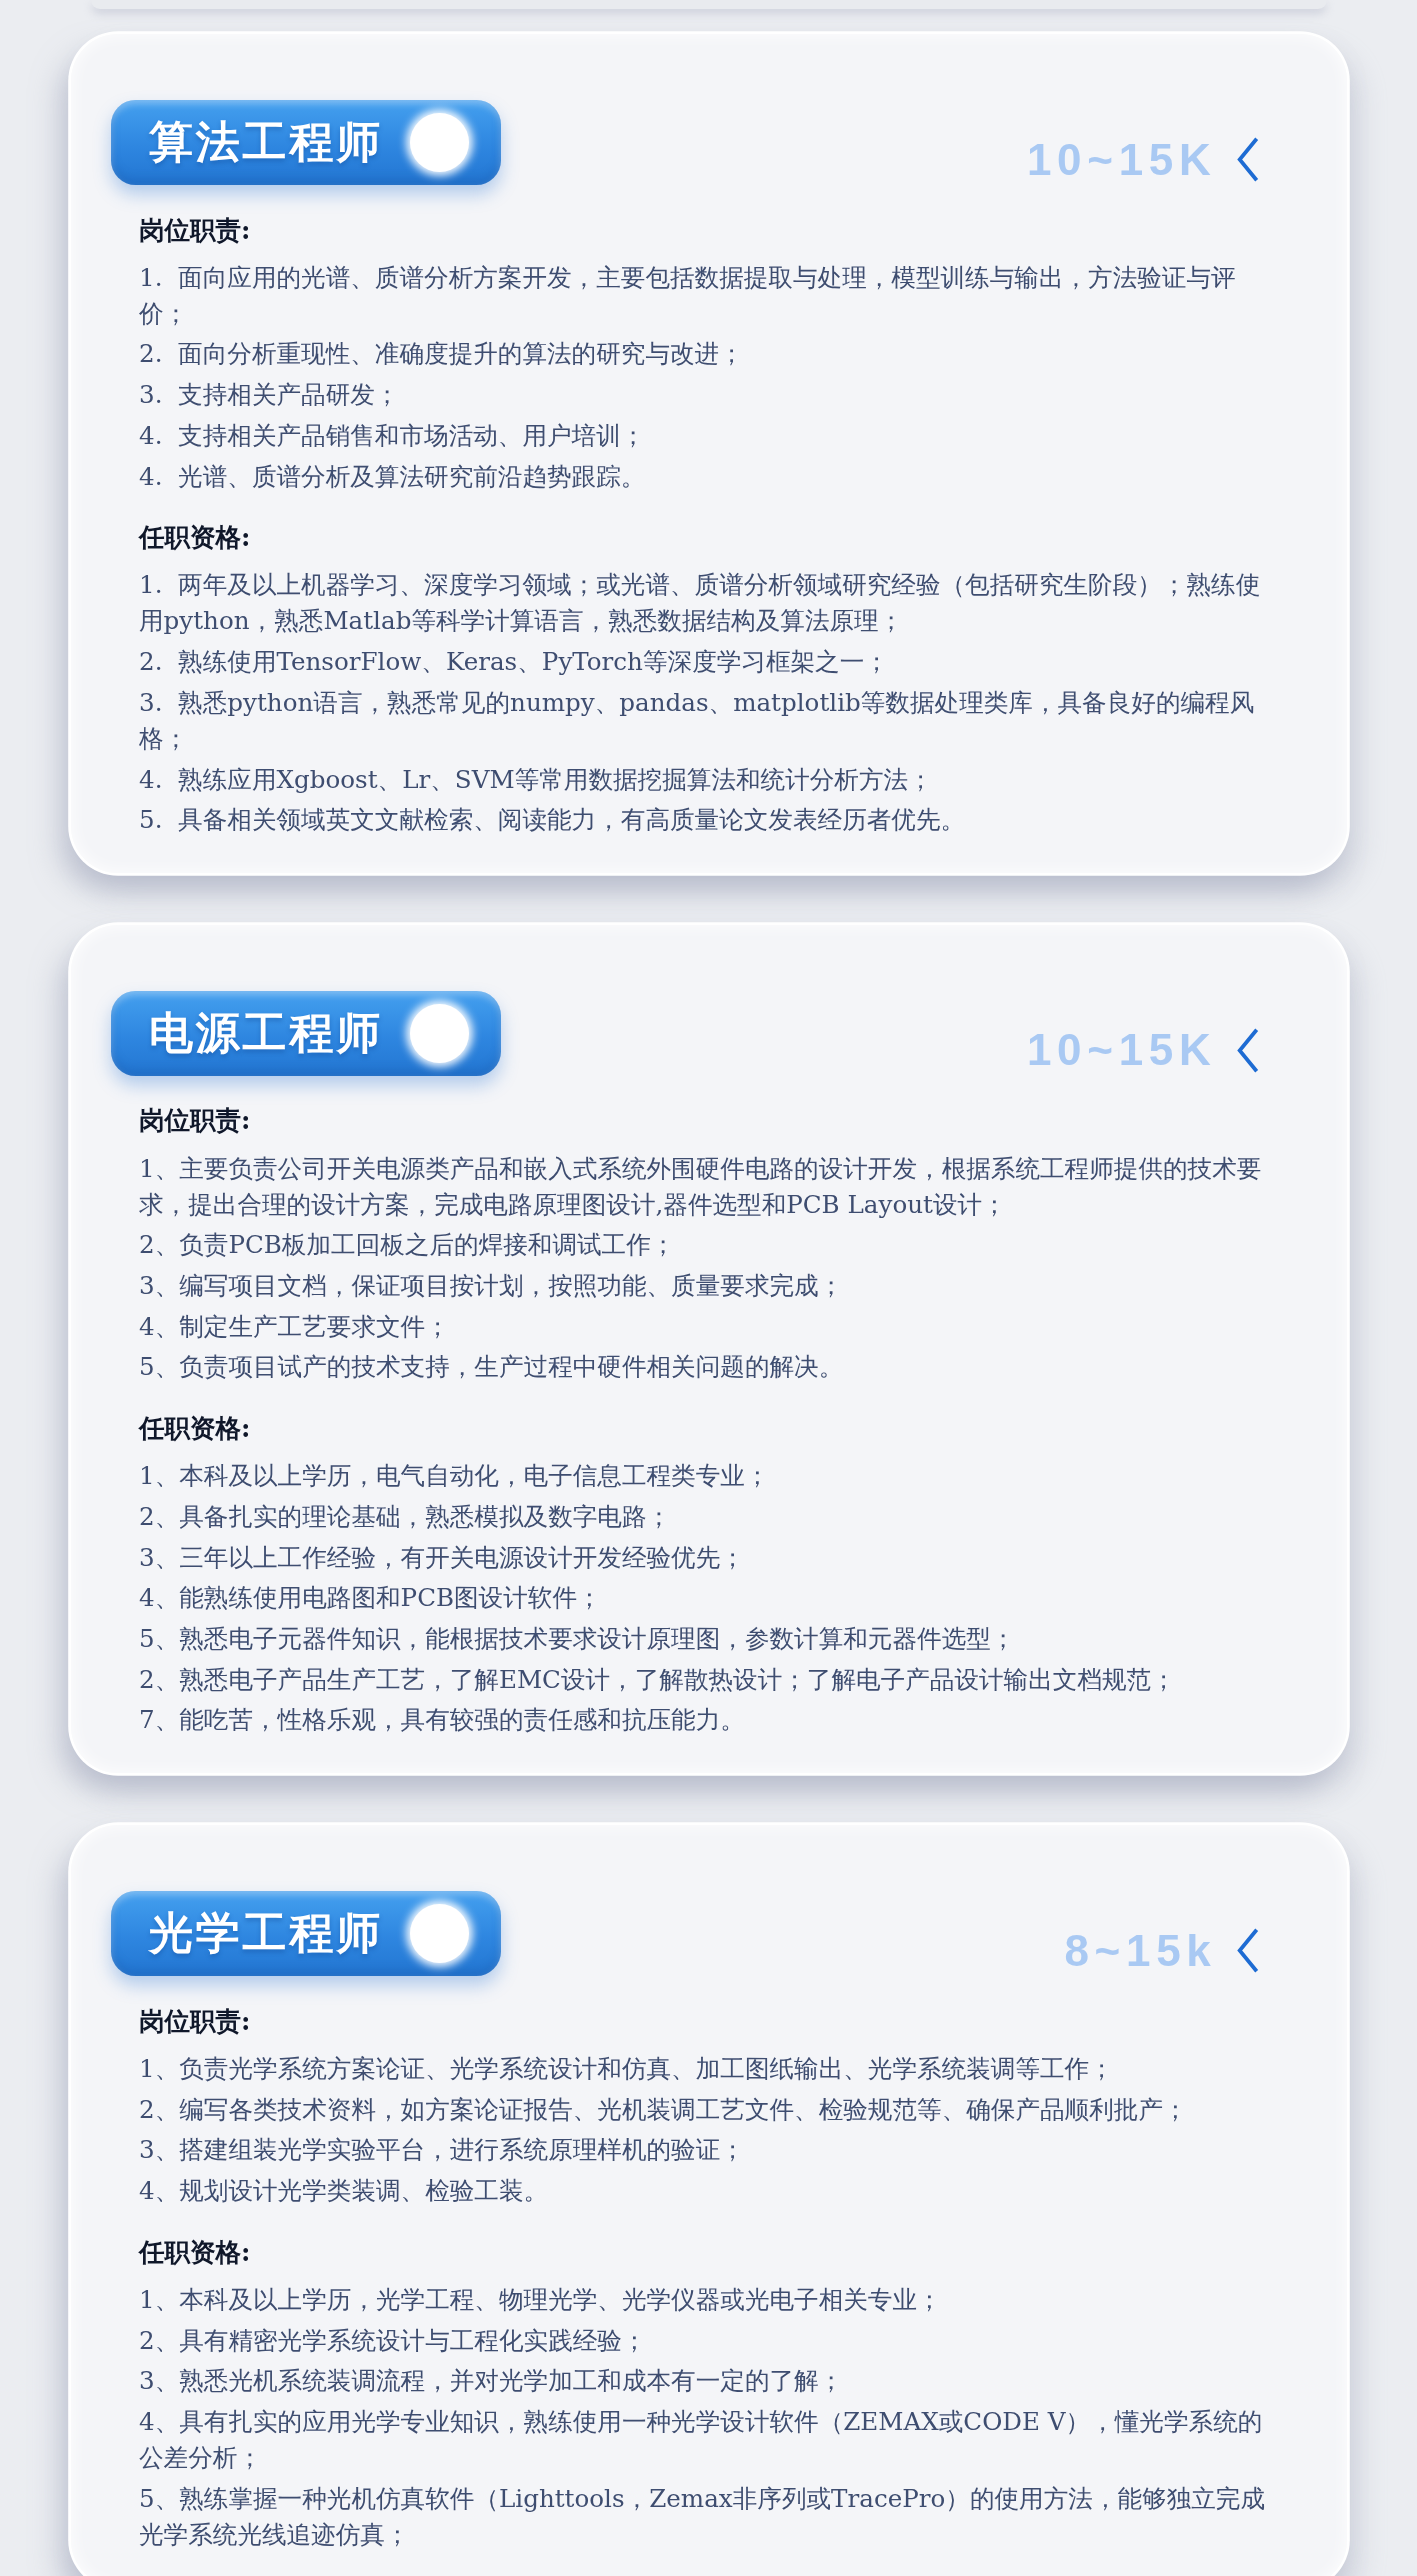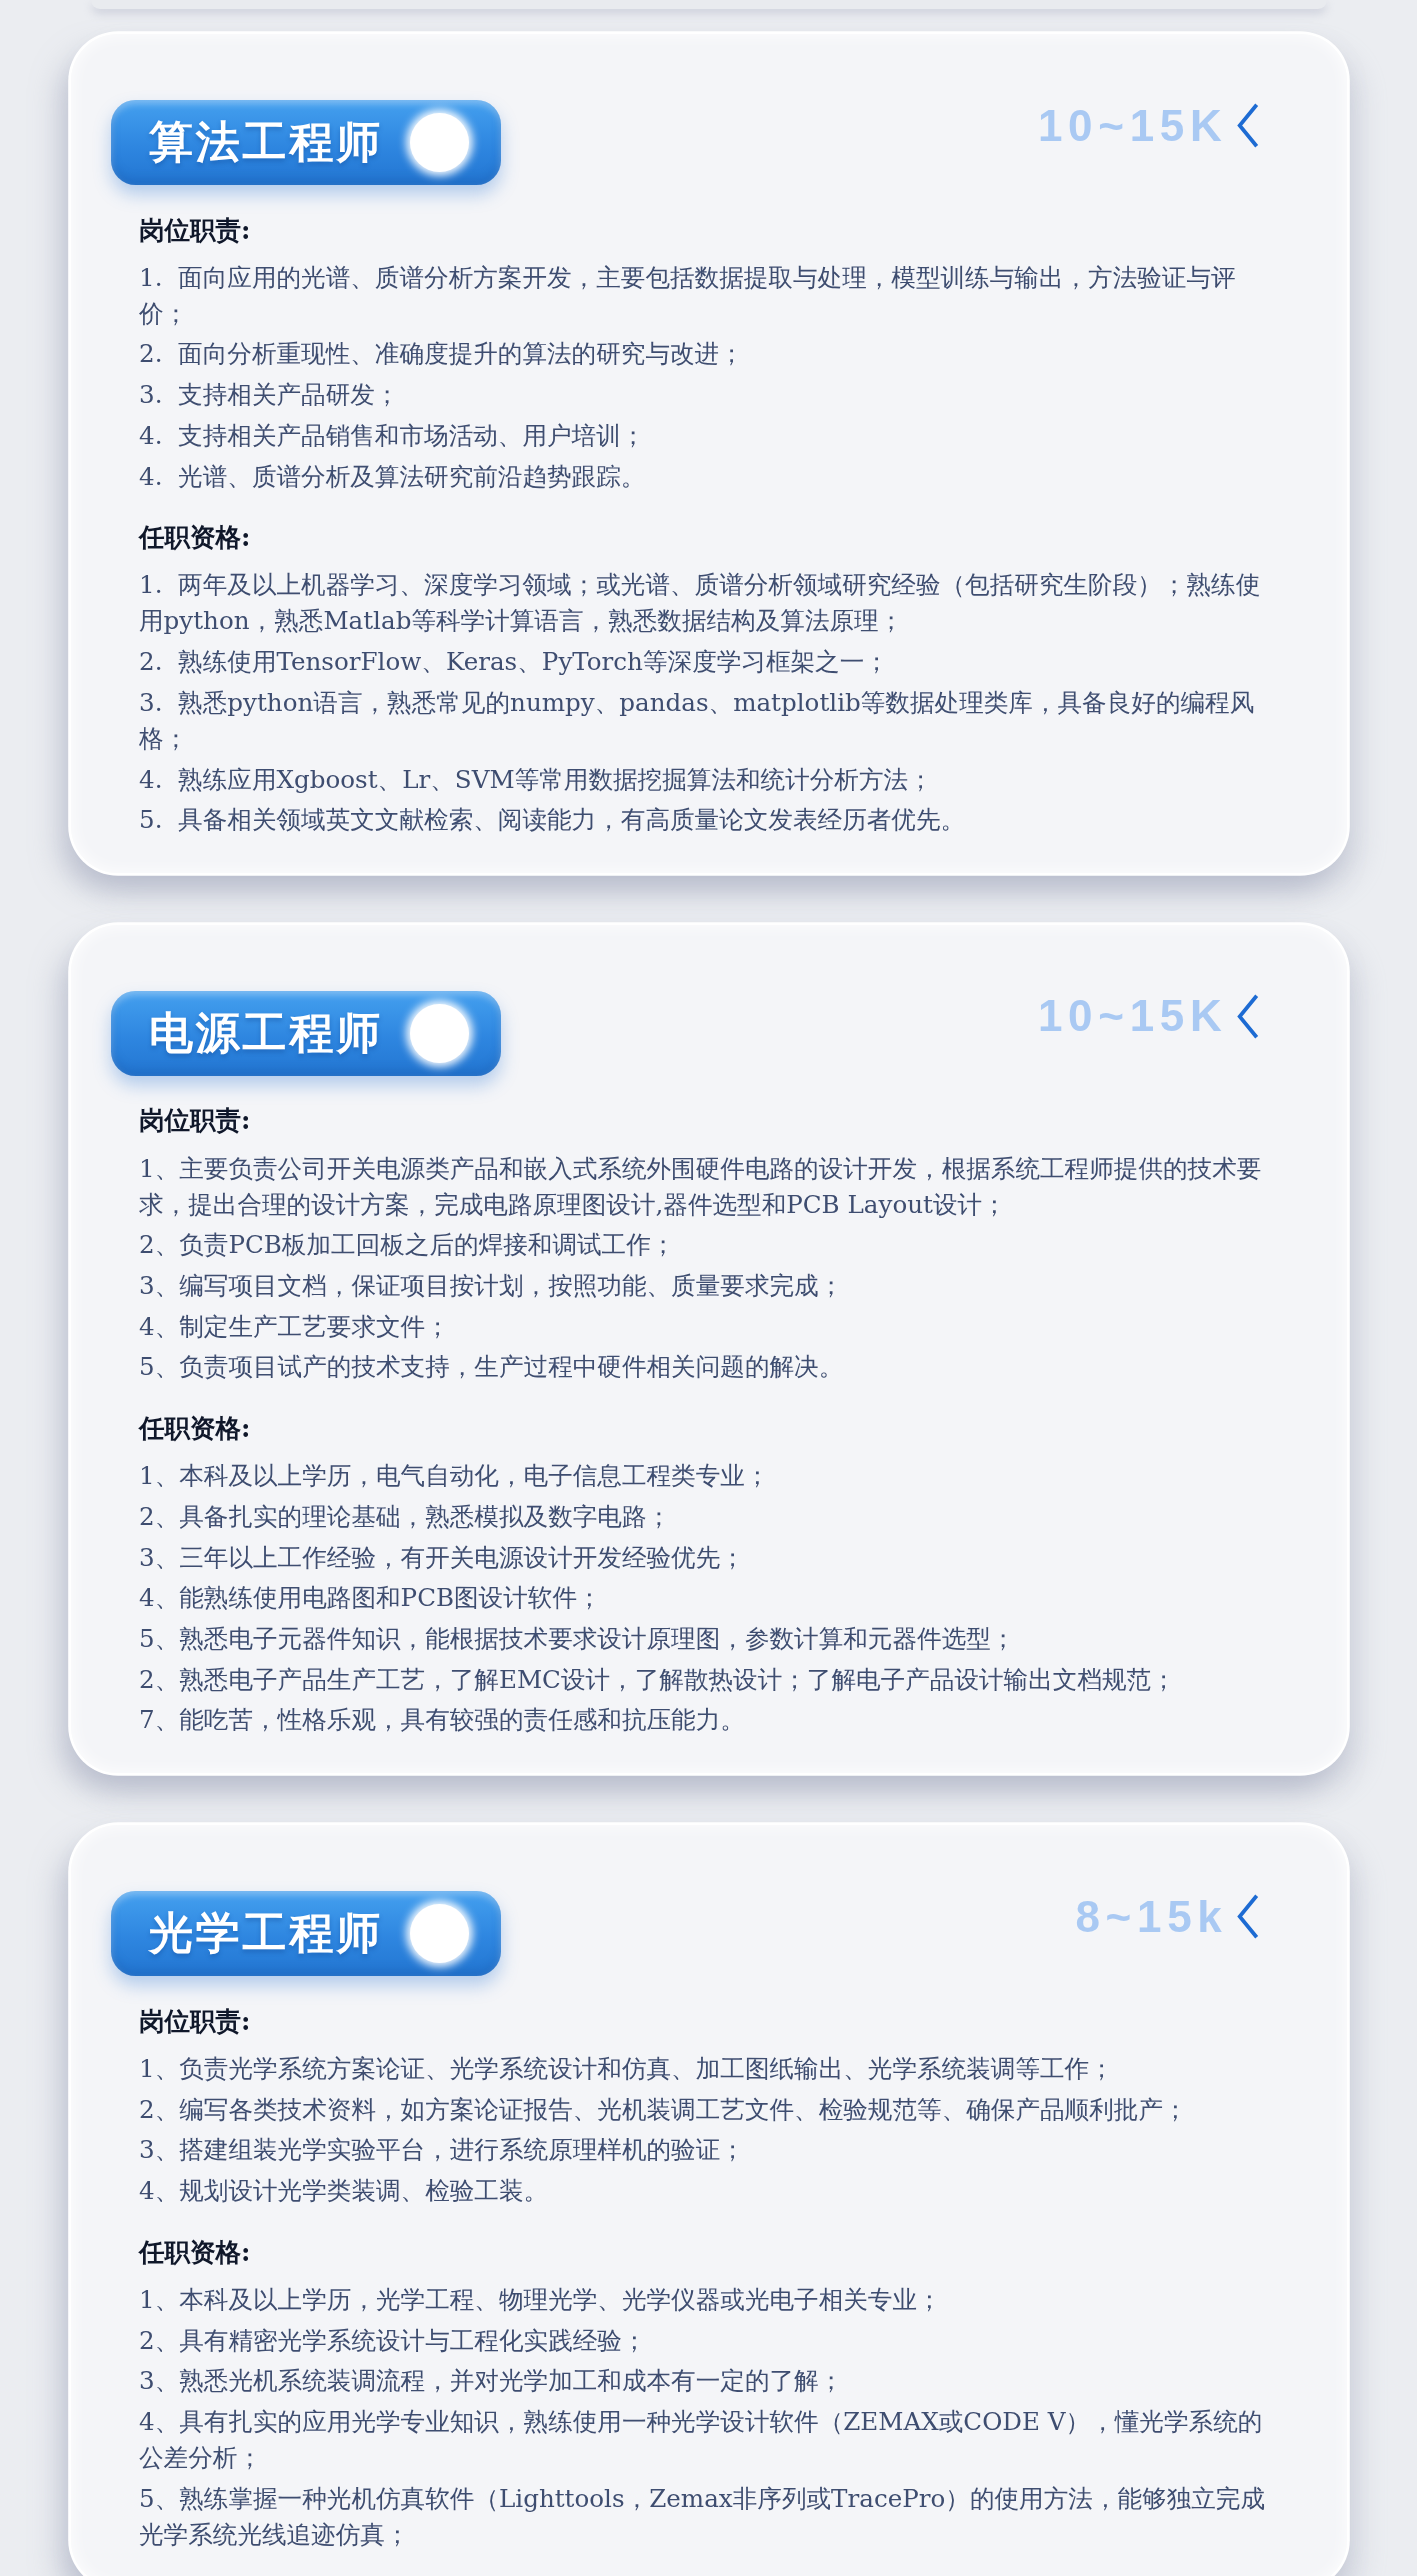--- a/index.html
+++ b/index.html
@@ -28,21 +28,21 @@
     border-radius:47px;
     box-shadow:
       0 0 0 2.8px #ffffff,
       -11.3px 17px 28px rgba(158,164,186,0.50),
       11.3px 17px 28px rgba(158,164,186,0.32),
       inset 0 0 17px rgba(255,255,255,0.95);
   }
 
   .card-header {
     display:flex;
-    align-items:flex-start;
+    align-items:flex-end;
     justify-content:space-between;
     padding:66px 87px 0 40px;
   }
 
   .badge {
     display:inline-flex;
     align-items:center;
     gap:26.5px;
     height:85px;
     padding:0 32px 0 38px;
@@ -62,21 +62,21 @@
     white-space:nowrap;
   }
   .badge-circle {
     width:59px; height:59px;
     border-radius:50%;
     background:#ffffff;
     box-shadow:0 0 8.5px 3.8px rgba(255,255,255,0.95);
     flex:0 0 auto;
   }
 
-  .salary-group { display:flex; align-items:center; gap:6px; }
+  .salary-group { display:flex; align-items:center; gap:17px; }
   .salary {
     font-family:"Liberation Sans",sans-serif;
     font-weight:bold;
     font-size:44px;
     color:#a9c9f3;
     letter-spacing:5.7px;
     white-space:nowrap;
   }
   .chevron { display:block; }
 

